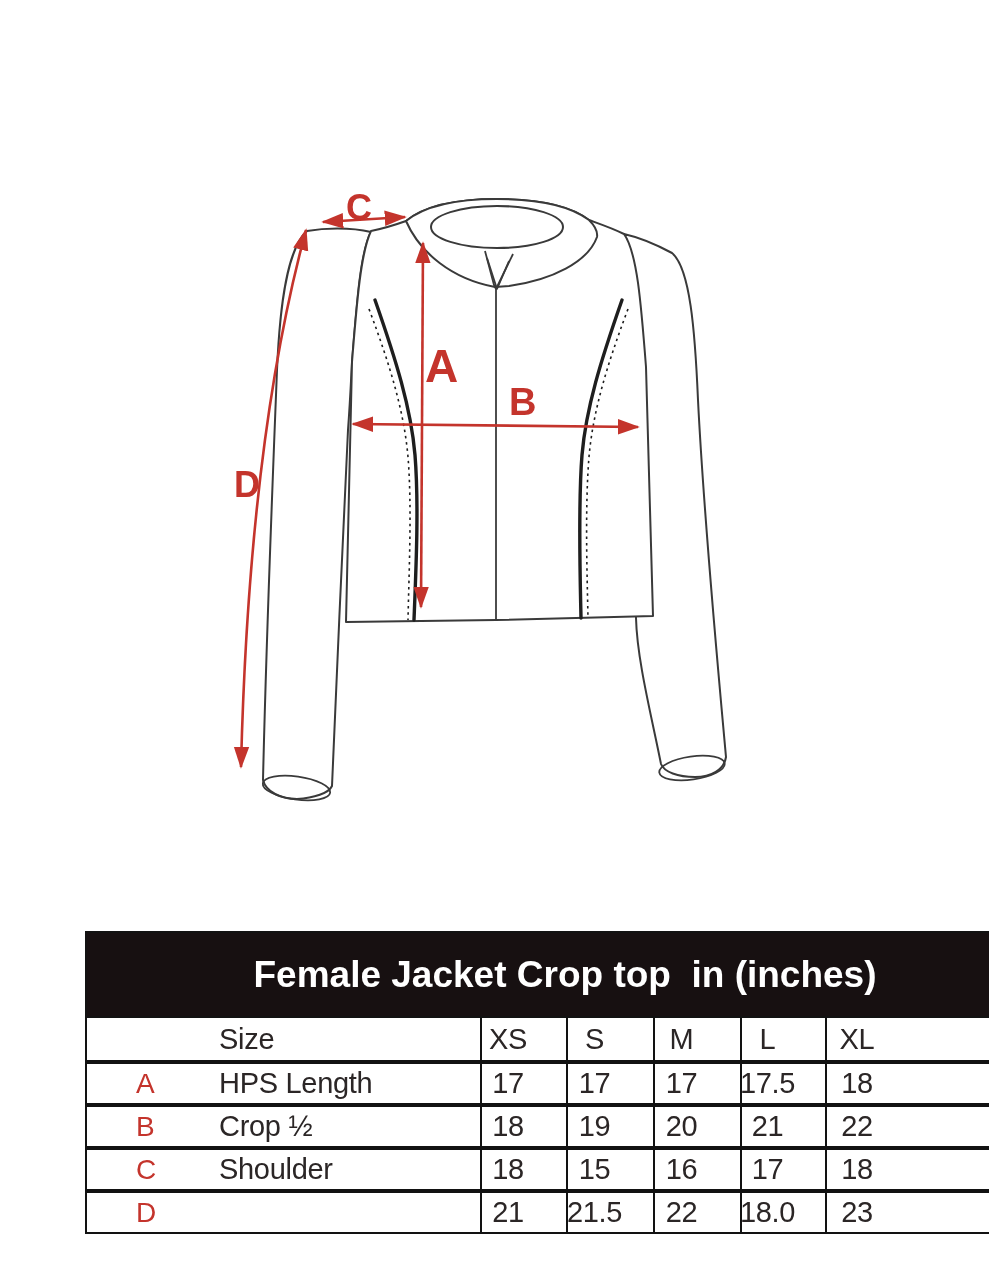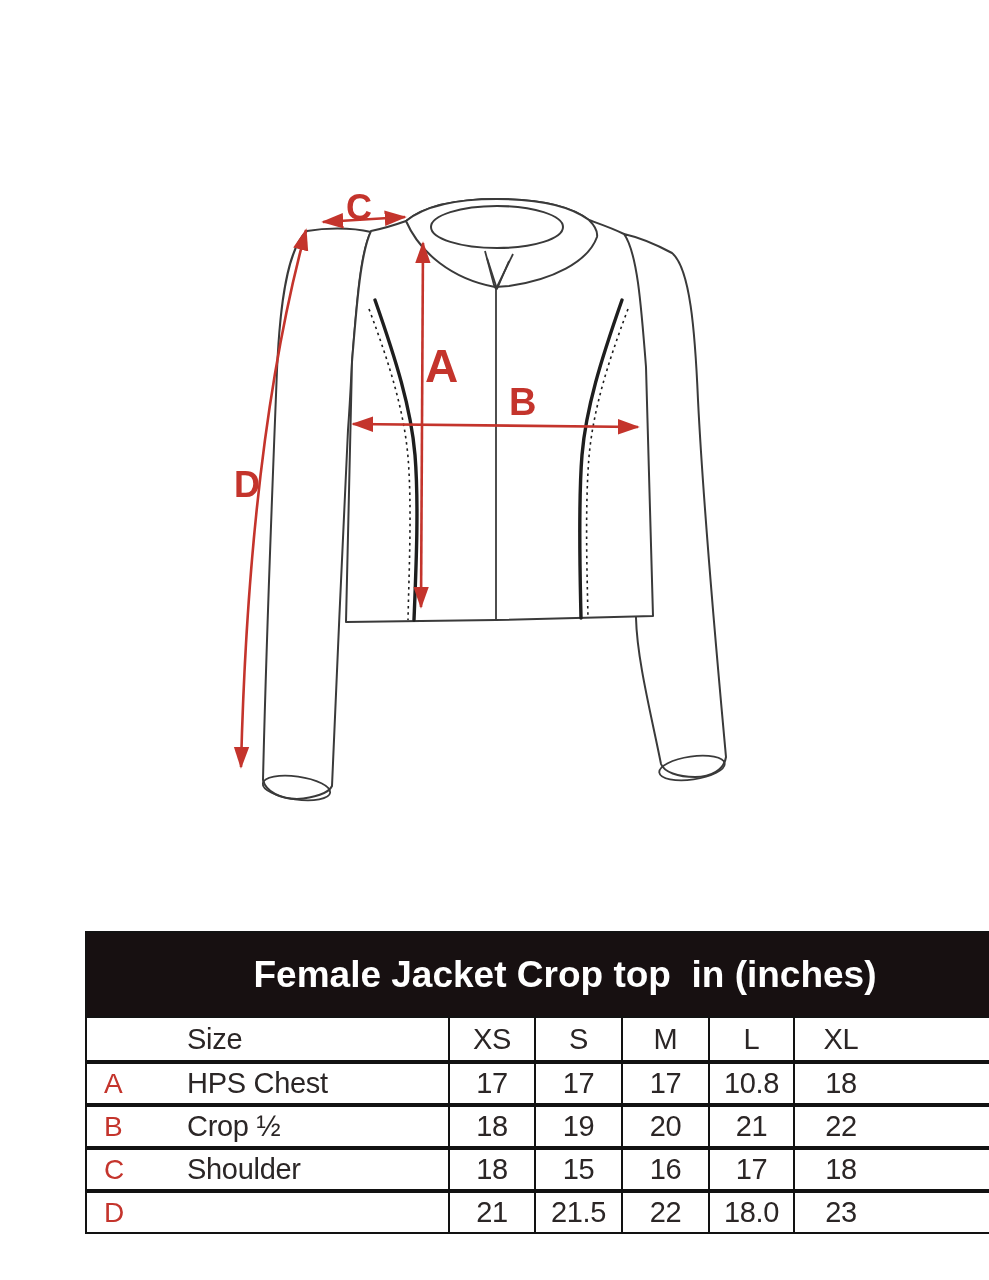--- a/index.html
+++ b/index.html
@@ -28,21 +28,21 @@
 
   
   .size-table{position:absolute;left:85px;top:931px;width:960px;
     border:2px solid var(--border-black);background:#fff;}
   .tbl-header{height:83px;background:var(--header-bg);color:var(--header-text);
     display:flex;align-items:center;justify-content:center;
     font-size:37px;font-weight:bold;white-space:pre;letter-spacing:0px;}
   .row{display:grid;grid-template-columns:361px 86px 87px 87px 85px 94px;}
   .row .cell{border-left:2px solid var(--border-black);
     display:flex;align-items:center;justify-content:center;
-    font-size:29px;color:var(--cell-text);letter-spacing:-0.3px;}
+    font-size:29px;color:var(--cell-text);letter-spacing:-0.3px;margin-left:32px;}
   .row .cell.c0{border-left:none;justify-content:flex-start;}
   .head-row{height:44px;border-top:2px solid var(--border-black);}
   .data-row{height:43px;border-top:4px solid var(--border-black);}
   .rletter{display:inline-block;width:100px;padding-left:17px;color:var(--accent-red);
     font-size:28px;}
   .rlabel{display:inline-block;color:var(--cell-text);}
 </style>
 </head>
 <body>
 
@@ -129,26 +129,26 @@
       <div class="cell">XS</div>
       <div class="cell">S</div>
       <div class="cell">M</div>
       <div class="cell">L</div>
       <div class="cell">XL</div>
     </div>
 
     <div class="row data-row">
       <div class="cell c0">
         <span class="rletter">A</span>
-        <span class="rlabel">HPS Chest</span>
+        <span class="rlabel">HPS Length</span>
       </div>
       <div class="cell">17</div>
       <div class="cell">17</div>
       <div class="cell">17</div>
-      <div class="cell">10.8</div>
+      <div class="cell">17.5</div>
       <div class="cell">18</div>
     </div>
 
     <div class="row data-row">
       <div class="cell c0">
         <span class="rletter">B</span>
         <span class="rlabel">Crop ½</span>
       </div>
       <div class="cell">18</div>
       <div class="cell">19</div>

